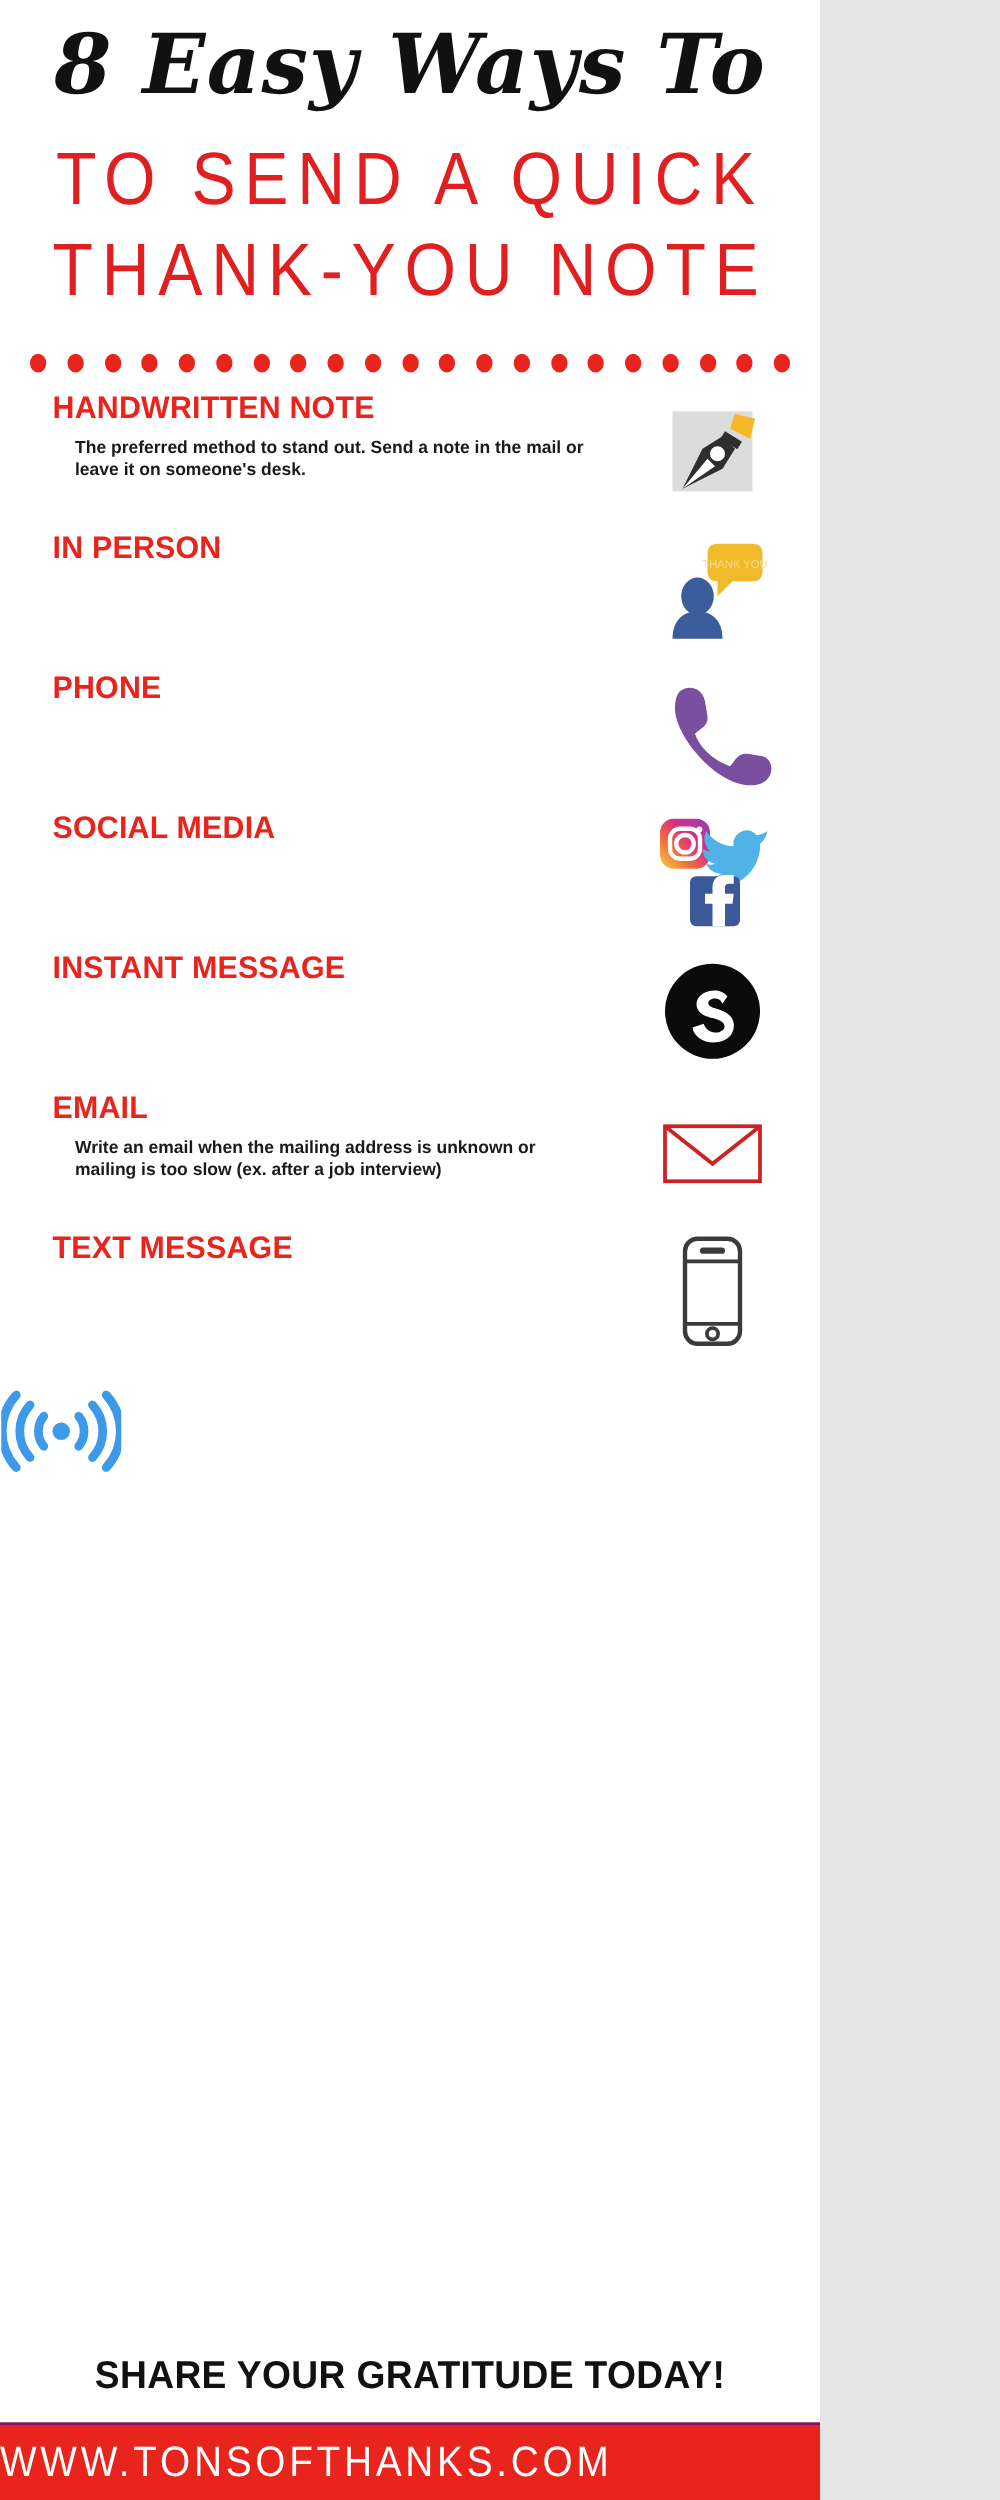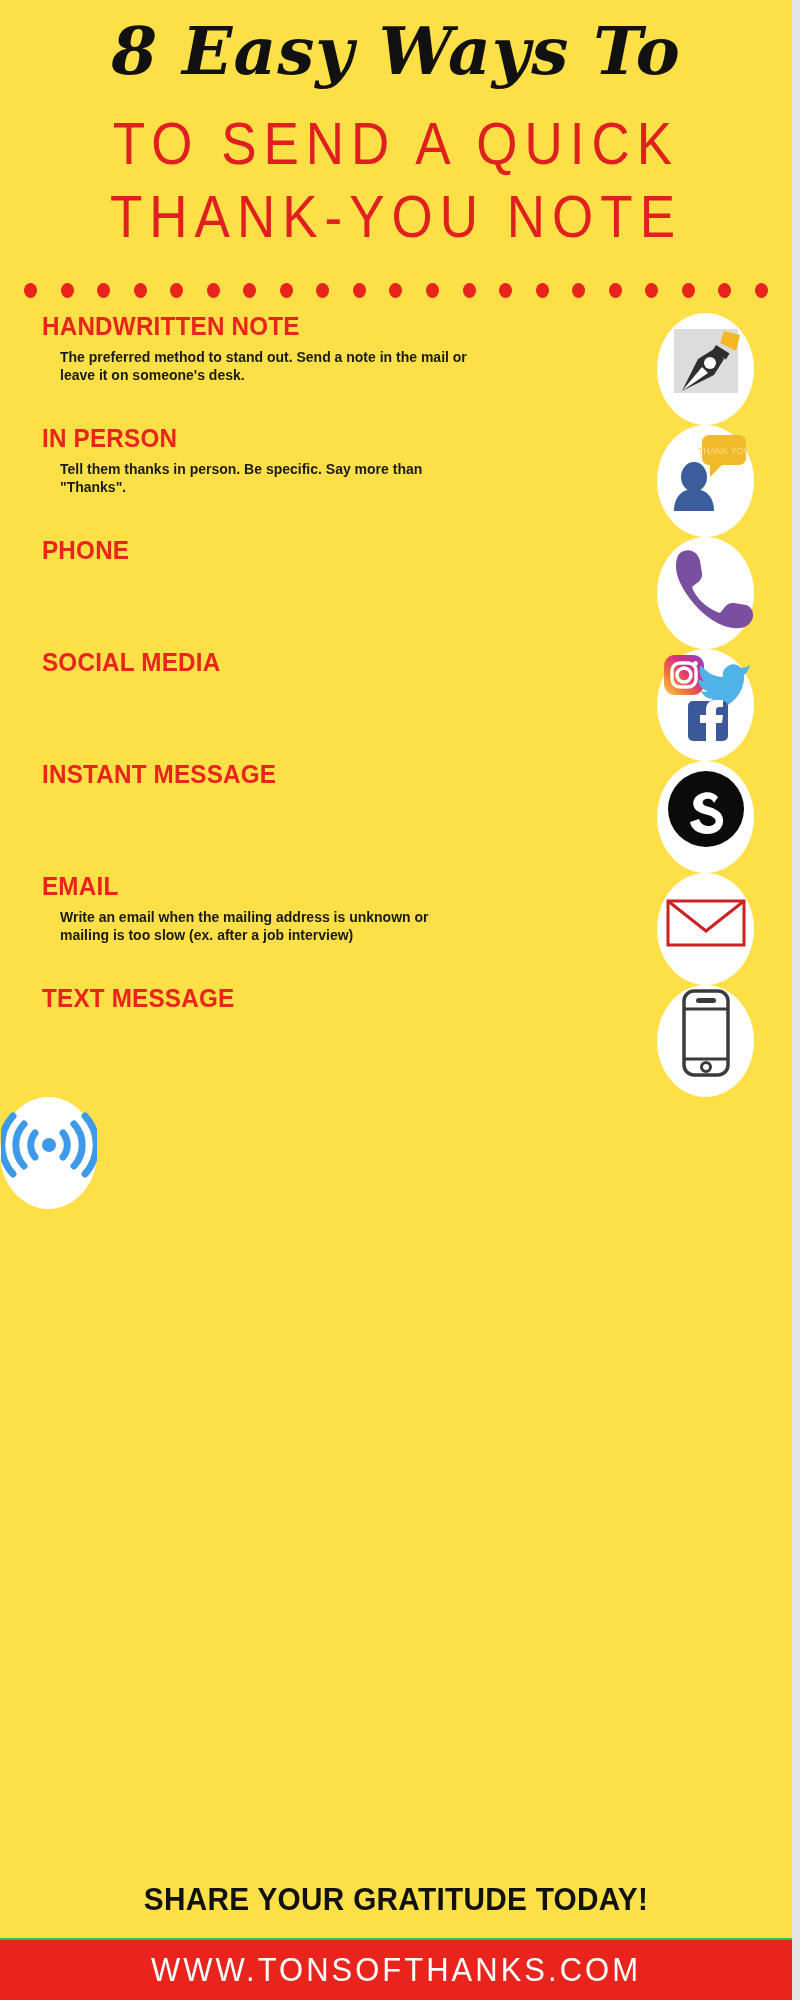--- a/index.html
+++ b/index.html
@@ -10,24 +10,24 @@
   }
 
   body {
     background: #e5e5e5;
     font-family: "Liberation Sans", sans-serif;
     position: relative;
     overflow: hidden;
   }
 
   .page {
-    width: 792px;
+    width: 656px;
     height: 2000px;
     position: relative;
-    background: #fde047;
+    background: #ffffff;
     display: flex;
     flex-direction: column;
   }
 
   
   .header {
     padding-top: 14px;
     flex: 0 0 auto;
   }
 
@@ -147,22 +147,21 @@
     letter-spacing: 0.3px;
     padding: 6px 0 20px 0;
     transform: scaleX(0.96);
   }
 
   .url-bar {
     background: #e8241c;
     height: 62px;
     display: flex;
     align-items: center;
-    justify-content: center;
-    border-top: 2px solid #22c55e;
+    border-top: 2px solid #701a75;
   }
   .url-text {
     color: #ffffff;
     font-family: "Liberation Sans", sans-serif;
     font-weight: 300;
     font-size: 31px;
     letter-spacing: 3px;
     transform: scaleY(1.1);
   }
 </style>
@@ -219,21 +218,20 @@
          <path d="M24,78 L44,54 L50,60 Z" fill="#ffffff"></path>
          <circle cx="52" cy="50" r="6" fill="#ffffff"></circle>
          <rect x="58" y="32" width="16" height="7" transform="rotate(32 58 32)" fill="#2e2e2e"></rect>
             </svg>
           </div>
         </div>
       </div>
       <div class="section">
         <div class="sec-text">
           <div class="sec-heading">IN PERSON</div>
-          <div class="sec-body">Tell them thanks in person. Be specific. Say more than "Thanks".</div>
         </div>
         <div class="icon-wrap">
           <div class="badge">
             <svg width="96" height="96" viewBox="0 0 96 96">
               <ellipse cx="36" cy="52" rx="13" ry="15" fill="#3b5d9b"></ellipse>
          <path d="M16,86 C16,70 26,64 36,64 C46,64 56,70 56,86 Z" fill="#3b5d9b"></path>
          <rect x="44" y="10" width="44" height="30" rx="7" fill="#f0ba2a"></rect>
          <polygon points="52,38 52,52 64,40" fill="#f0ba2a"></polygon>
          <text x="66" y="29" font-family="Liberation Sans, sans-serif" font-size="9" fill="#f7dd8e" text-anchor="middle">THANK YOU</text>
             </svg>

